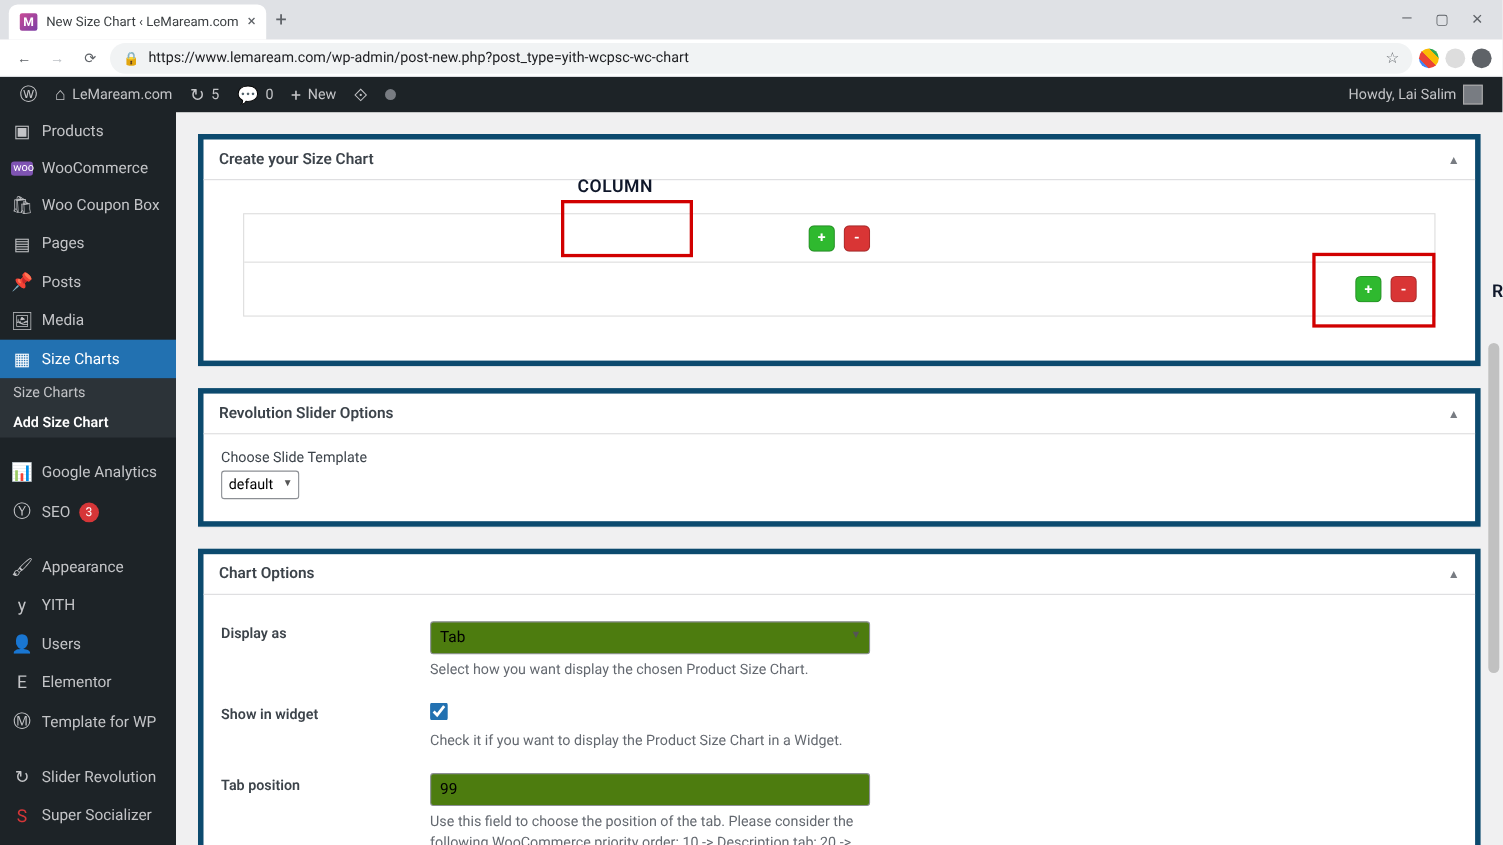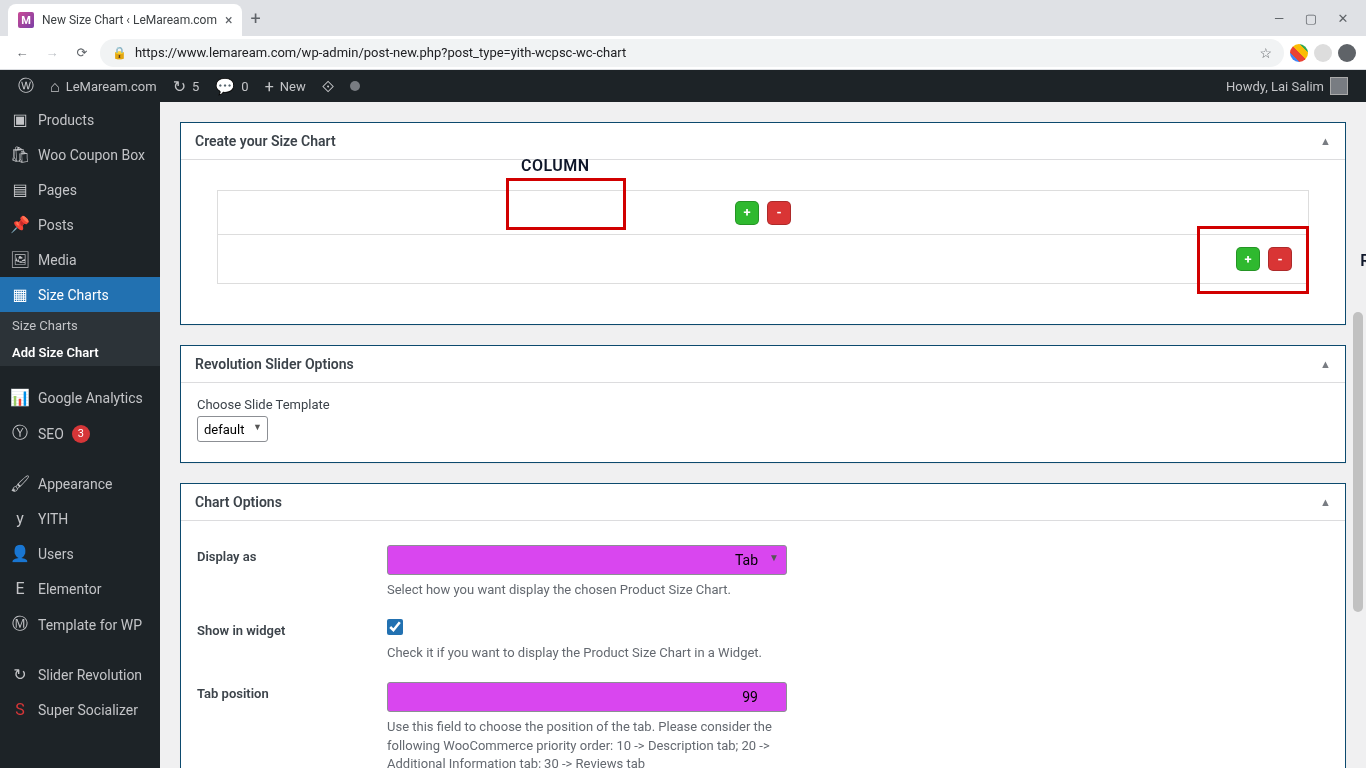--- a/index.html
+++ b/index.html
@@ -40,42 +40,42 @@
 .wp-sidebar .submenu { background:#2c3338; }
 .wp-sidebar .submenu .sub-item { padding:6px 12px; font-size:13px; cursor:pointer; color:#c3c4c7;}
 .wp-sidebar .submenu .sub-item.current { color:#fff; font-weight:600;}
 .wp-sidebar .sep { height:14px; }
 .side-ico { width:20px; text-align:center; font-size:16px;}
 .seo-badge { background:#d63638; color:#fff; border-radius:50%; width:18px; height:18px; font-size:11px; display:flex; align-items:center; justify-content:center;}
 
 .wp-content { flex:1; overflow-y:auto; padding: 0 20px 20px 20px; position:relative;}
 
 
-.postbox { background:#fff; border:1px solid #0c4a6e; box-shadow:0 1px 1px rgba(0,0,0,0.04); margin-top:20px;}
+.postbox { background:#fff; border:5px solid #0c4a6e; box-shadow:0 1px 1px rgba(0,0,0,0.04); margin-top:20px;}
 .postbox-header { display:flex; align-items:center; justify-content:space-between; padding:10px 14px; border-bottom:1px solid #dcdcde;}
 .postbox-header h2 { font-size:14px; font-weight:600;}
 .toggle-indicator { color:#787c82; font-size:11px;}
 .postbox-inside { padding:14px 16px 20px 16px;}
 
 
 .chart-builder { position:relative; border:1px solid #ddd; margin:10px 20px;}
 .builder-top { border-bottom:1px solid #ddd; height:44px; display:flex; align-items:center; justify-content:center; gap:8px;}
 .builder-row { height:48px; display:flex; align-items:center; justify-content:flex-end; padding:0 16px; gap:8px;}
 .sq-btn { width:24px; height:24px; border-radius:5px; border:1px solid rgba(0,0,0,0.2); display:flex; align-items:center; justify-content:center; color:#fff; font-weight:bold; font-size:13px; cursor:pointer;}
 .sq-btn.green { background:#2fb92f;}
 .sq-btn.red { background:#d93535;}
 
 .annot { color:#0f172a; font-weight:600; position:absolute; font-size:16px; letter-spacing:0.5px;}
 .annot-box { border:3px solid #d10000; position:absolute;}
 
 
 .form-row { display:flex; padding:10px 0; }
 .form-row .label { width:190px; font-weight:600; font-size:13px; padding-top:4px;}
 .form-row .field { flex:1; max-width:420px;}
-.form-row .field select, .form-row .field input[type=text] { width:100%; max-width:400px; border:1px solid #8c8f94; border-radius:3px; padding:4px 28px 4px 8px; font-size:14px; height:30px; background:#d946ef; appearance:none; position:relative;text-align:right;}
+.form-row .field select, .form-row .field input[type=text] { width:100%; max-width:400px; border:1px solid #8c8f94; border-radius:3px; padding:4px 28px 4px 8px; font-size:14px; height:30px; background:#4d7c0f; appearance:none; position:relative;}
 .select-wrap { position:relative; max-width:400px;}
 .select-wrap::after { content:'▼'; position:absolute; right:8px; top:7px; font-size:10px; color:#555; pointer-events:none;}
 .desc { color:#646970; font-size:13px; margin-top:6px; line-height:1.4; max-width:620px;}
 input[type=checkbox]{ width:16px; height:16px; accent-color:#2271b1;}
 
 .small-select { border:1px solid #8c8f94; border-radius:3px; padding:2px 22px 2px 6px; font-size:13px; height:26px; background:#fff; appearance:none;}
 .small-select-wrap { position:relative; display:inline-block;}
 .small-select-wrap::after { content:'▼'; position:absolute; right:6px; top:6px; font-size:9px; color:#555; pointer-events:none;}
 
 .scrollbar { position:absolute; right:2px; top:0; bottom:0; width:12px; }
@@ -149,20 +149,24 @@
 </div>
 
 <div class="wp-wrap">
 
   <div class="wp-sidebar">
     <div class="menu-item">
         <span class="side-ico">▣</span>
         <span>Products</span>
       </div>
     <div class="menu-item">
+        <span class="side-ico" style="font-size:10px;background:#7f54b3;color:#fff;border-radius:3px;padding:1px 2px;">woo</span>
+        <span>WooCommerce</span>
+      </div>
+    <div class="menu-item">
         <span class="side-ico">🛍</span>
         <span>Woo Coupon Box</span>
       </div>
     <div class="menu-item">
         <span class="side-ico">▤</span>
         <span>Pages</span>
       </div>
     <div class="menu-item">
         <span class="side-ico">📌</span>
         <span>Posts</span>

